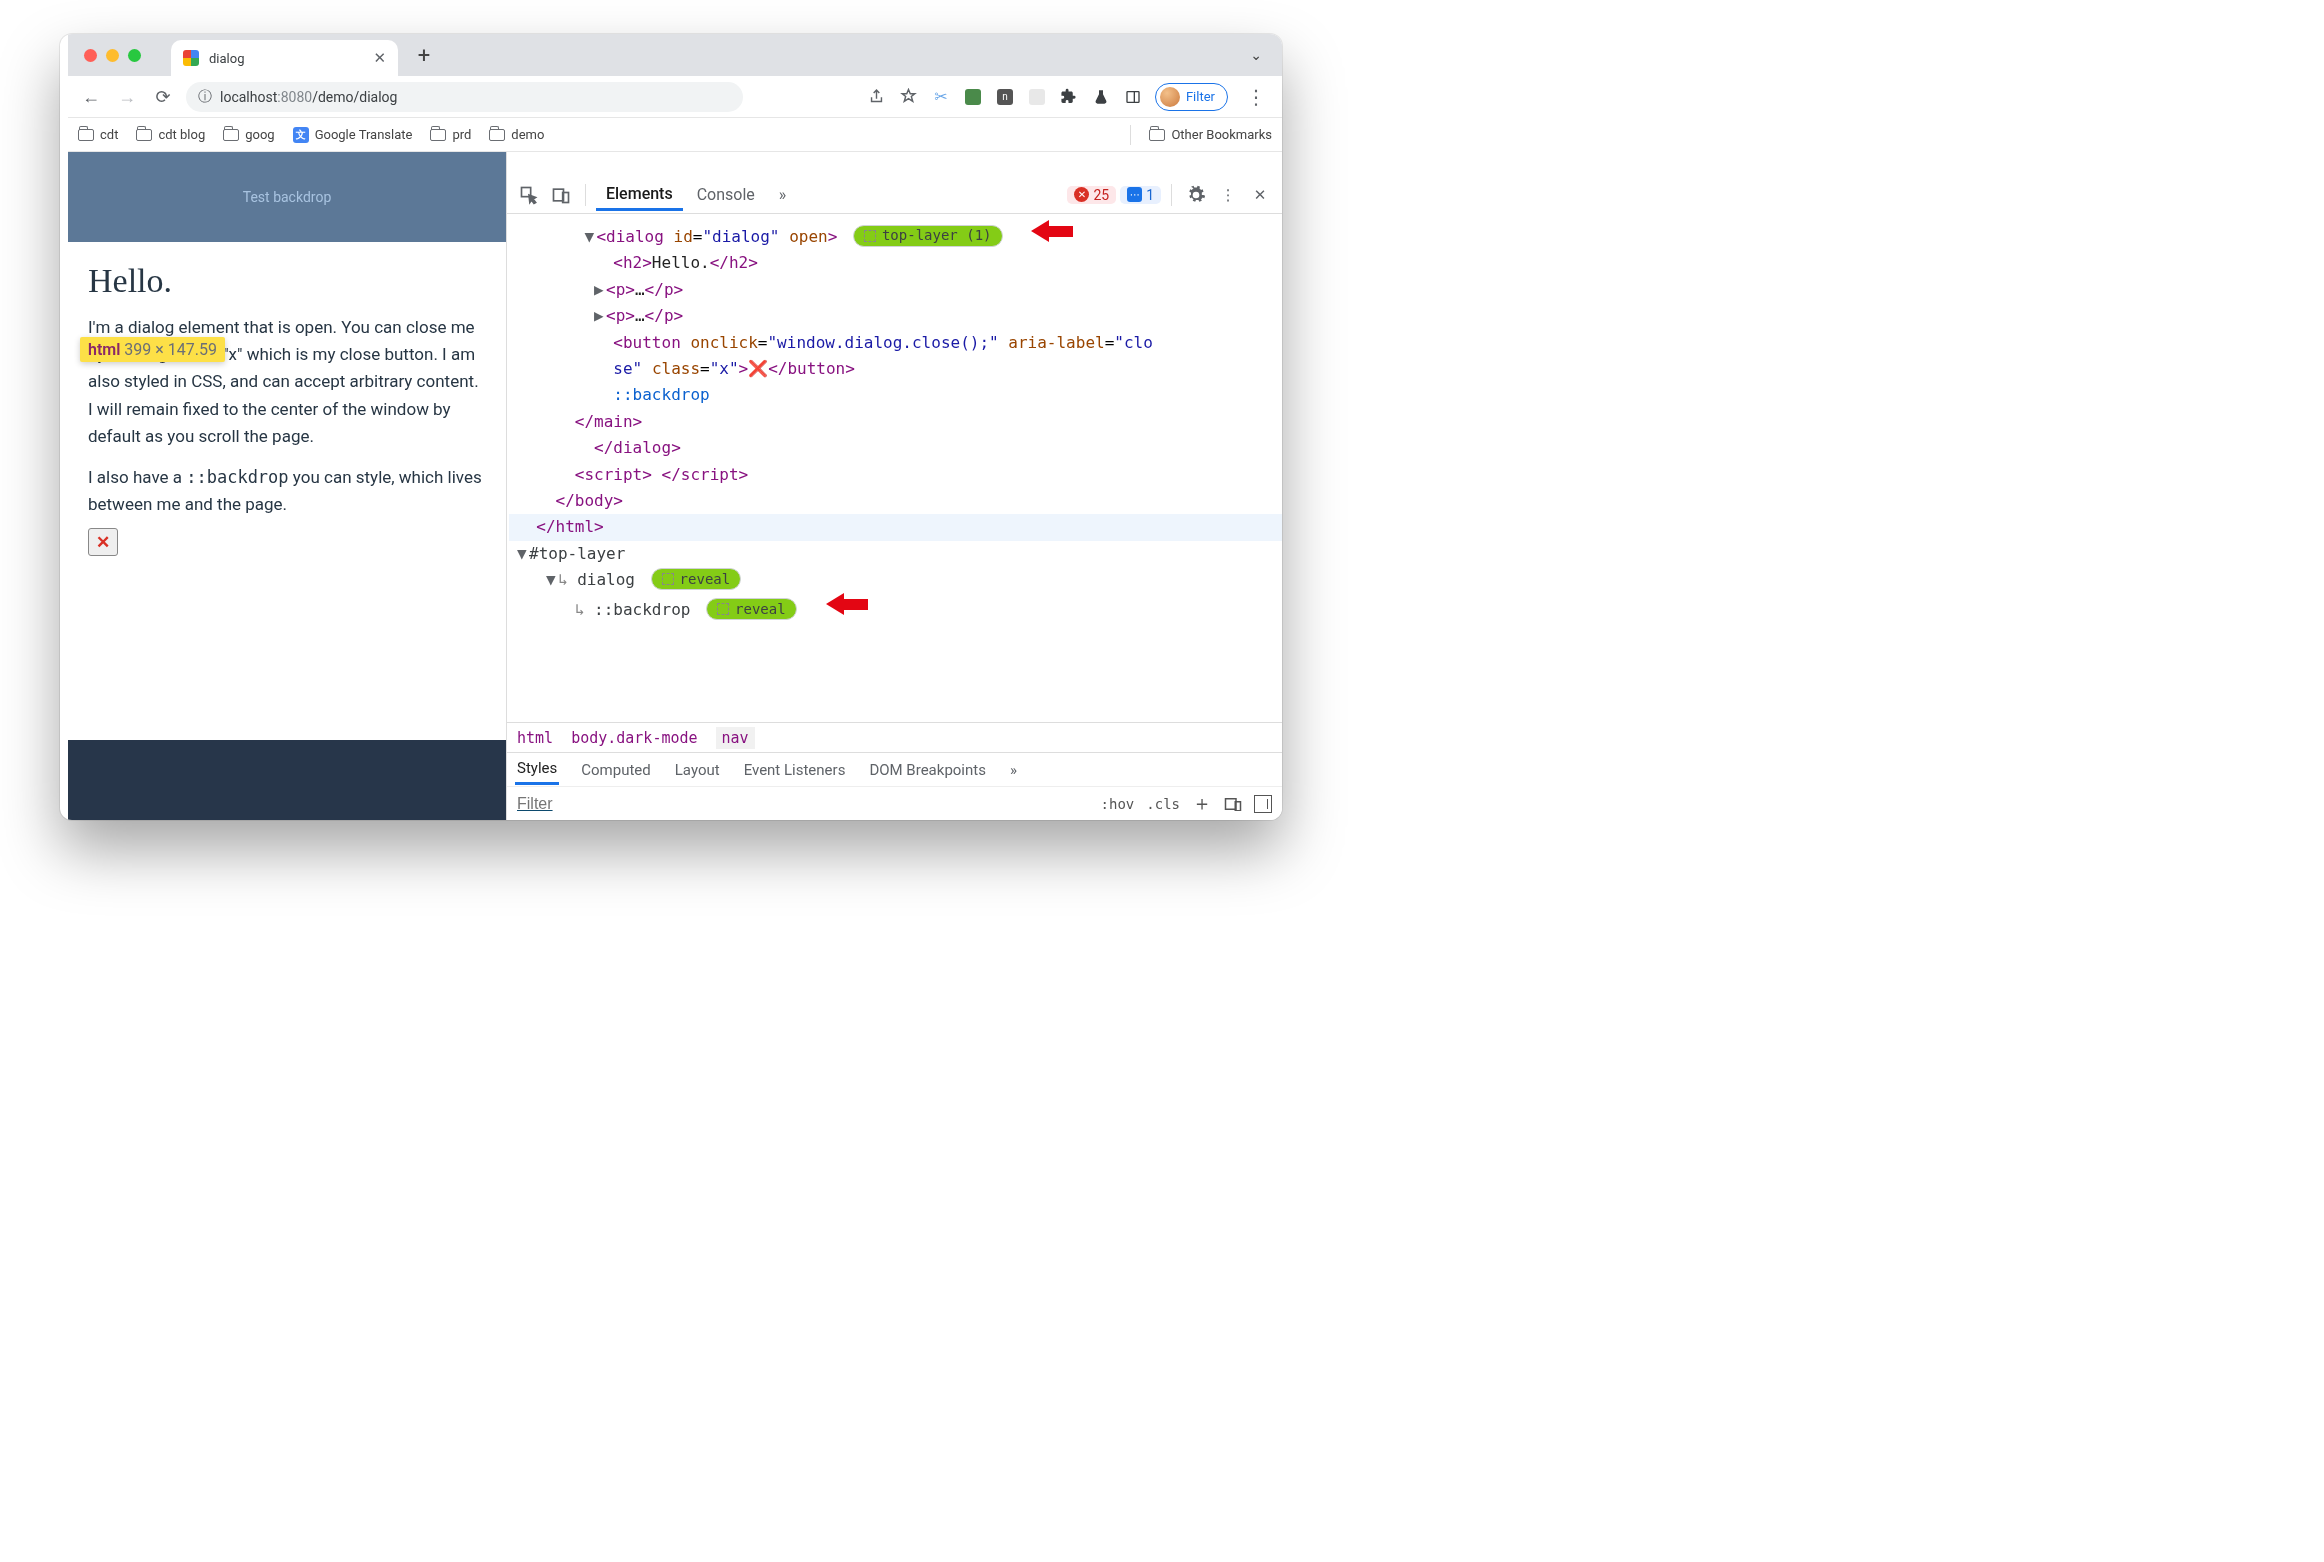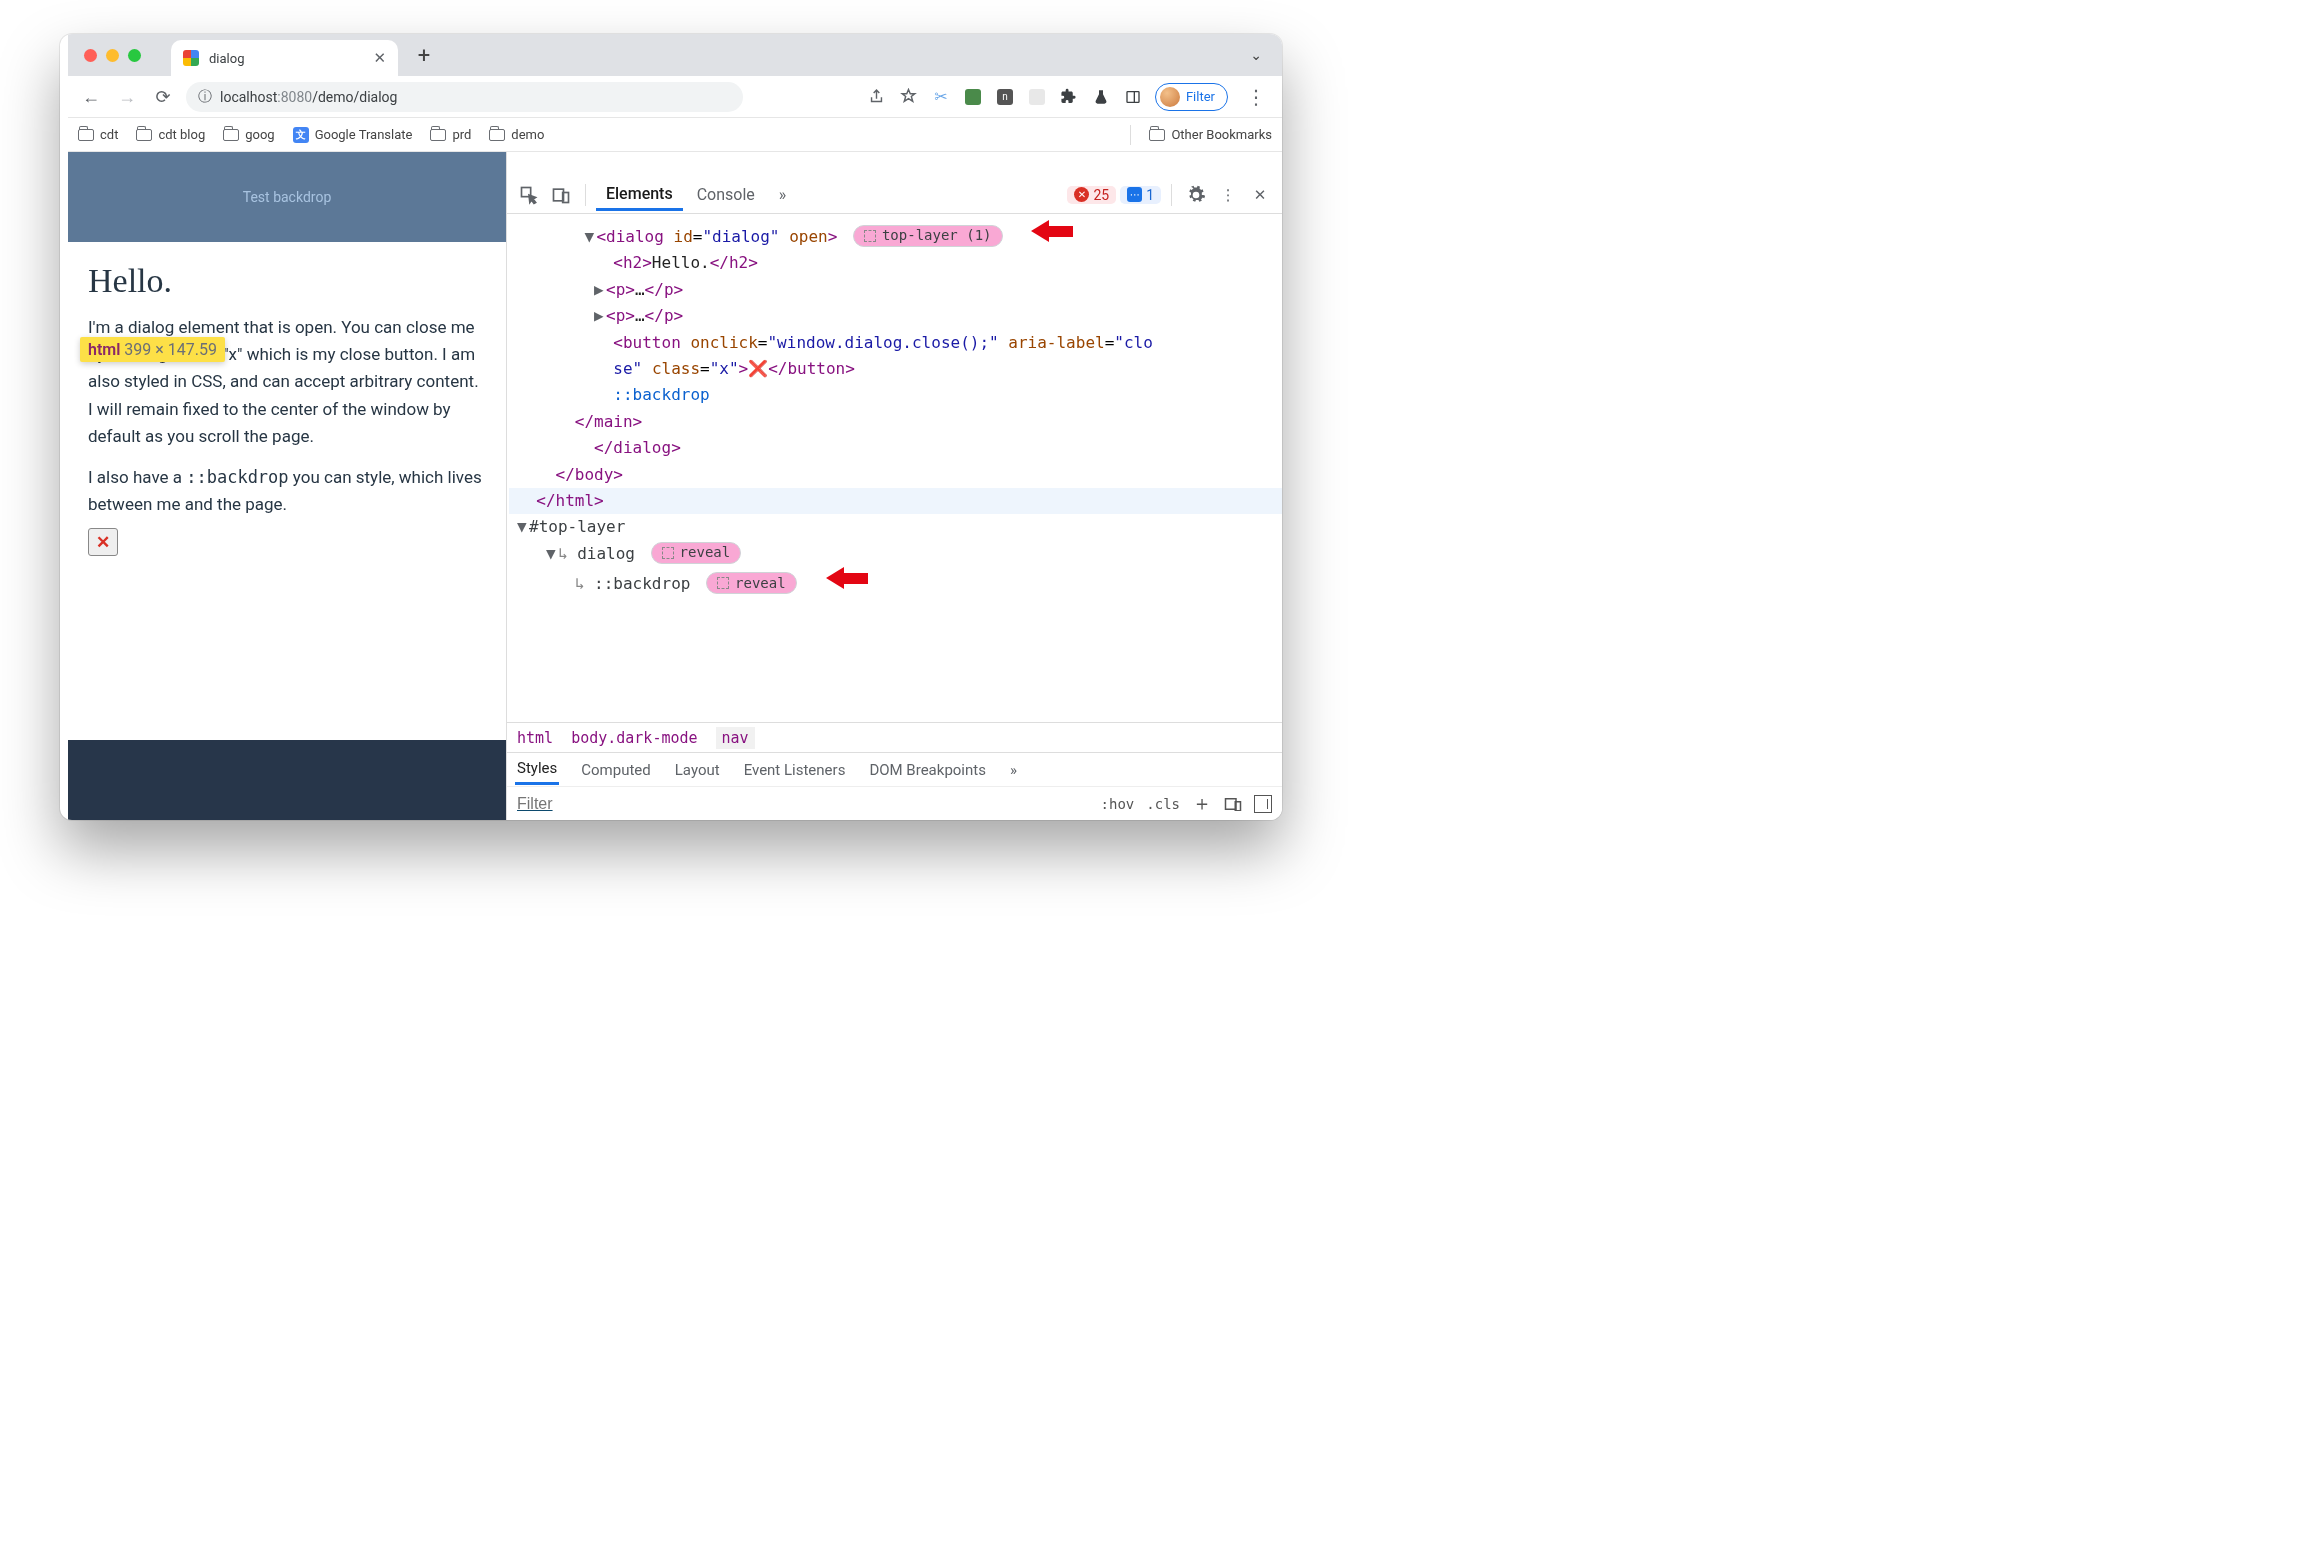--- a/index.html
+++ b/index.html
@@ -88,21 +88,21 @@
   .pill.err { background:#fde7e9; color:#c5221f;}
   .pill.msg { background:#e8f0fe; color:#1967d2;}
   .pill.err .dot2{width:15px;height:15px;border-radius:50%;background:#d93025;color:#fff;font-size:10px;display:flex;align-items:center;justify-content:center;}
   .pill.msg .dot2{width:15px;height:15px;border-radius:3px;background:#1a73e8;color:#fff;font-size:10px;display:flex;align-items:center;justify-content:center;}
   
   .dt-body { flex:1; display:flex; flex-direction:column; overflow:hidden; min-height:0;}
   .dom { flex:1; overflow:auto; font-family: Menlo, Consolas, monospace; font-size:16px; line-height:1.65; padding:6px 0 6px 2px;}
   .ln { white-space:pre; padding:0 8px;}
   .tw{ display:inline-block; width:12px; color:#5f6368; cursor:pointer;}
   .tag{color:#881280;} .attr{color:#994500;} .val{color:#1a1aa6;} .txt{color:#222;} .pseudo{color:#0b61cf;}
-  .badge { display:inline-flex; align-items:center; gap:6px; background:#f9a8d4; border:1px solid #d0d3d7; border-radius:12px; padding:0 10px; height:22px; font-size:14px; color:#3c4043; margin-left:6px; font-family:Menlo,monospace;}
+  .badge { display:inline-flex; align-items:center; gap:6px; background:#84cc16; border:1px solid #d0d3d7; border-radius:12px; padding:0 10px; height:22px; font-size:14px; color:#3c4043; margin-left:6px; font-family:Menlo,monospace;}
   .badge .sq{ display:inline-block; width:12px;height:12px;border:1px dashed #888;}
   .hlrow { background:#eef5fd;}
   .redarrow { color:#e30613; font-size:30px; display:inline-flex; align-items:center;}
   .ra-stem { display:inline-block; width:24px; height:11px; background:#e30613;}
   .ra-head { display:inline-block; width:0; height:0; border-top:11px solid transparent; border-bottom:11px solid transparent; border-right:18px solid #e30613;}
   .crumb { height:30px; border-top:1px solid #ddd; display:flex; align-items:center; padding:0 10px; gap:18px; font-size:15px; font-family:Menlo,monospace;}
   .crumb .c1{color:#881280;} .crumb .sel{ background:#f1f1f1; padding:2px 6px; color:#881280;}
   
   .styles-tabs { height:34px; border-top:1px solid #ddd; display:flex; align-items:center; padding:0 8px; gap:20px; font-size:15px; color:#5f6368;}
   .styles-tabs .st{ cursor:pointer; padding:5px 2px;}
@@ -284,20 +284,21 @@
         <div class="dom">
           <div class="ln">       <span class="tw">▼</span><span class="tag">&lt;dialog</span> <span class="attr">id</span>=<span class="val">"dialog"</span> <span class="attr">open</span><span class="tag">&gt;</span> <span class="badge"><span class="sq"></span><span>top-layer (1)</span></span>   <span class="redarrow"><span class="ra-head"></span><span class="ra-stem"></span></span></div>
           <div class="ln">          <span class="tag">&lt;h2&gt;</span><span class="txt">Hello.</span><span class="tag">&lt;/h2&gt;</span></div>
           <div class="ln">        <span class="tw">▶</span><span class="tag">&lt;p&gt;</span><span class="txt">…</span><span class="tag">&lt;/p&gt;</span></div>
           <div class="ln">        <span class="tw">▶</span><span class="tag">&lt;p&gt;</span><span class="txt">…</span><span class="tag">&lt;/p&gt;</span></div>
           <div class="ln">          <span class="tag">&lt;button</span> <span class="attr">onclick</span>=<span class="val">"window.dialog.close();"</span> <span class="attr">aria-label</span>=<span class="val">"clo</span></div>
           <div class="ln">          <span class="val">se"</span> <span class="attr">class</span>=<span class="val">"x"</span><span class="tag">&gt;</span><span style="color:#d93025">❌</span><span class="tag">&lt;/button&gt;</span></div>
           <div class="ln">          <span class="pseudo">::backdrop</span></div>
           <div class="ln">      <span class="tag">&lt;/main&gt;</span></div>
           <div class="ln">        <span class="tag">&lt;/dialog&gt;</span></div>
+          <div class="ln">      <span class="tag">&lt;script&gt;</span> <span class="tag">&lt;/script&gt;</span></div>
           <div class="ln">    <span class="tag">&lt;/body&gt;</span></div>
           <div class="ln hlrow">  <span class="tag">&lt;/html&gt;</span></div>
           <div class="ln"><span class="tw">▼</span><span class="txt" style="color:#3c4043">#top-layer</span></div>
           <div class="ln">   <span class="tw">▼</span><span style="color:#888">↳ </span><span class="txt" style="color:#3c4043">dialog</span> <span class="badge"><span class="sq"></span><span>reveal</span></span></div>
           <div class="ln">      <span style="color:#888">↳ </span><span class="txt" style="color:#3c4043">::backdrop</span> <span class="badge"><span class="sq"></span><span>reveal</span></span>   <span class="redarrow"><span class="ra-head"></span><span class="ra-stem"></span></span></div>
         </div>
         <div class="crumb">
           <span class="c1">html</span>
           <span class="c1">body.dark-mode</span>
           <span class="sel">nav</span>

